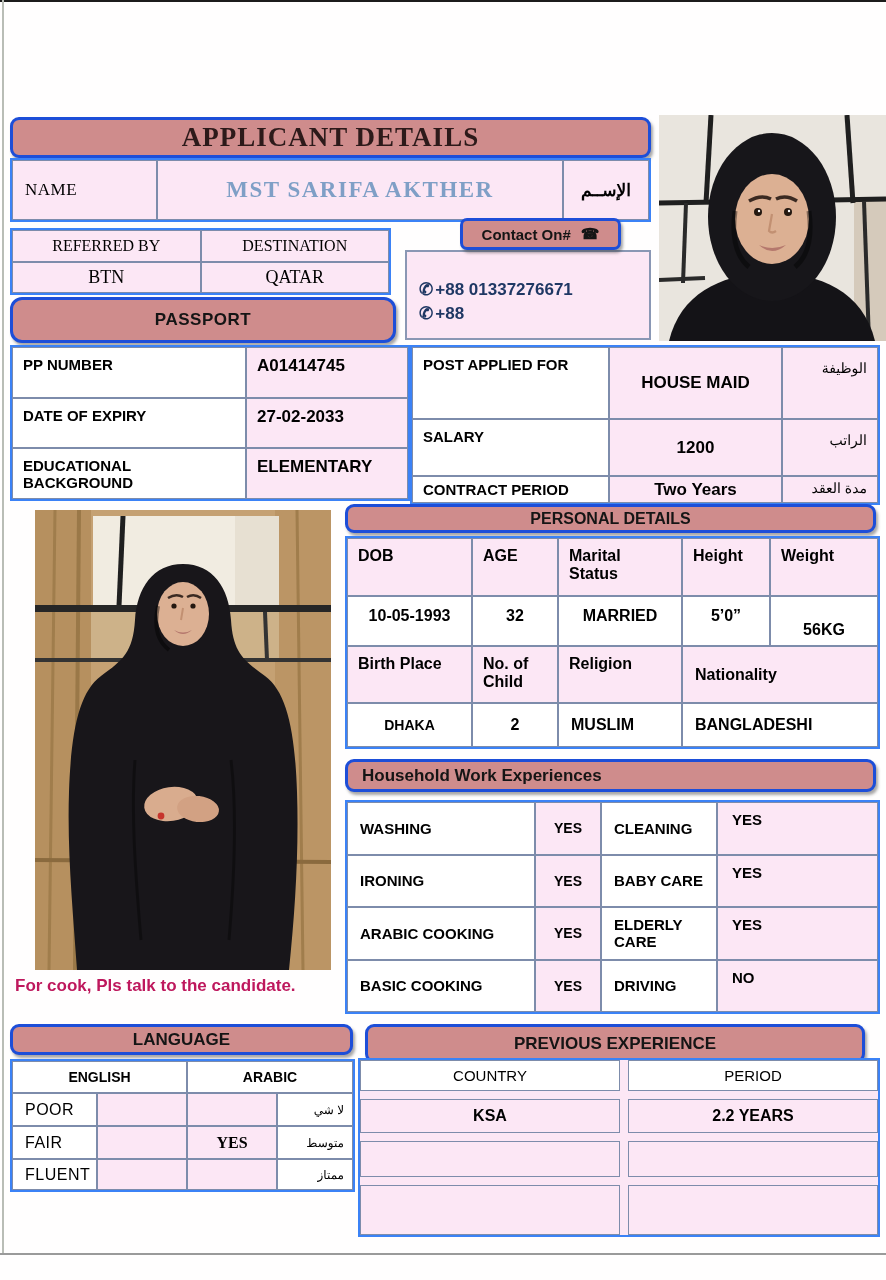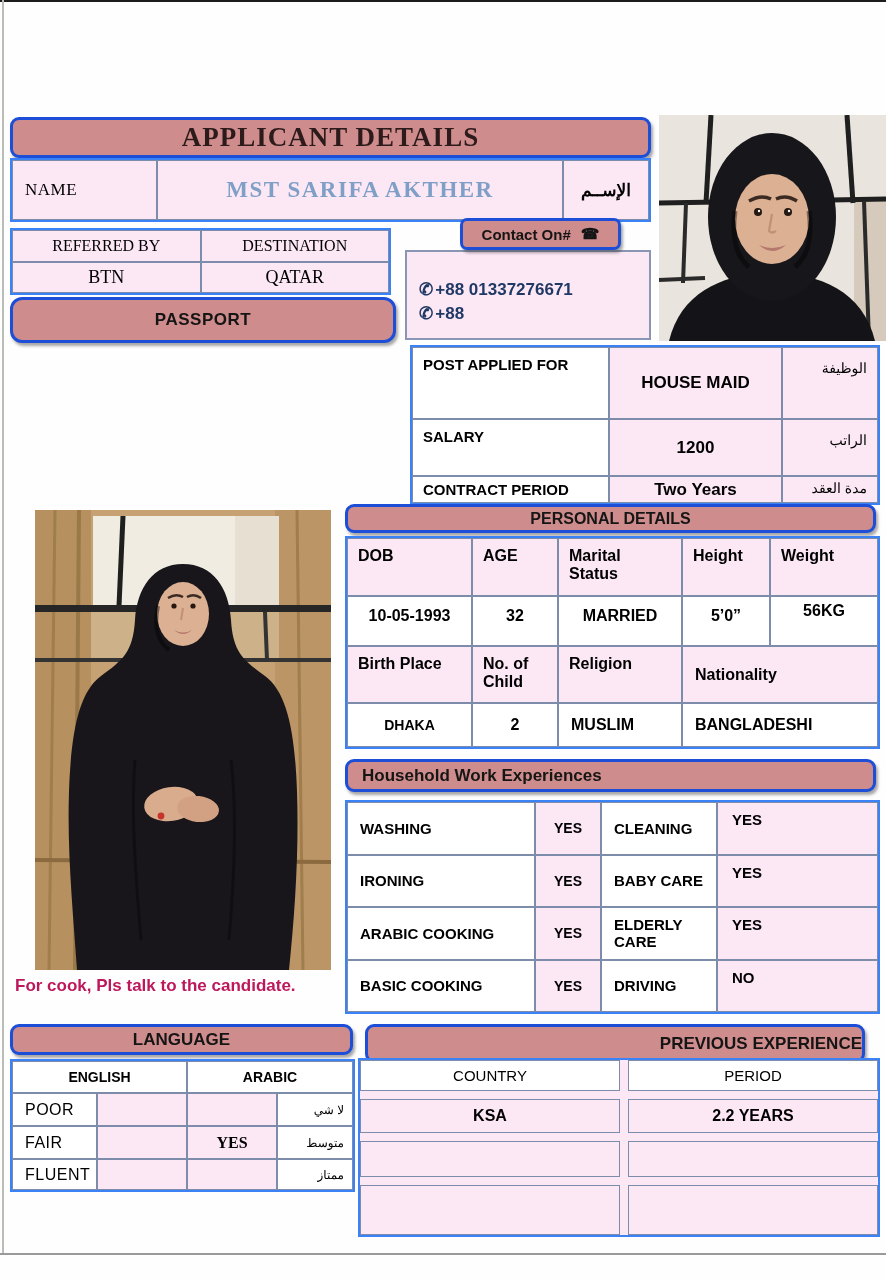--- a/index.html
+++ b/index.html
@@ -79,21 +79,21 @@
 
   
   .lang-hdr { left:10px; top:1024px; width:343px; height:31px; font-size:17px; }
   .lang-grid { left:10px; top:1059px; width:345px; height:133px; grid-template-columns:85px 90px 90px 1fr; grid-template-rows:32px 33px 33px 1fr; background:#fff; }
   .lang-col-hdr { font-size:14px; font-weight:bold; }
   .lang-level { font-size:16px; letter-spacing:.5px; }
   .lang-yes { font-size:16px; font-weight:bold; }
   .lang-ar { font-size:12px; justify-content:flex-end; padding-right:8px; }
 
   
-  .prev-hdr { left:365px; top:1024px; width:500px; height:39px; font-size:17px;justify-content:flex-end; }
+  .prev-hdr { left:365px; top:1024px; width:500px; height:39px; font-size:17px; }
   .prev-grid { left:358px; top:1058px; width:522px; height:179px; grid-template-columns:260px 1fr; grid-template-rows:31px 34px 36px 1fr;gap:8px; }
   .prev-col-hdr { font-size:15px; }
   .prev-val { font-size:16px; font-weight:bold; }
 
   .photo { position:absolute; }
 </style>
 </head>
 <body>
 
 <div class="page">
@@ -131,20 +131,28 @@
       <div class="phone-line">
         <span>✆</span>
           <span>+88</span>
       </div>
     </div>
   </div>
 
   <div class="rose-hdr passport-hdr">
     <span>PASSPORT</span>
   </div>
+  <div class="grid pp-grid">
+    <div class="tl white pp-label">PP NUMBER</div>
+    <div class="tl pink pp-value">A01414745</div>
+    <div class="tl white pp-label">DATE OF EXPIRY</div>
+    <div class="tl pink pp-value">27-02-2033</div>
+    <div class="tl white pp-label">EDUCATIONAL BACKGROUND</div>
+    <div class="tl pink pp-value">ELEMENTARY</div>
+  </div>
 
   <div class="grid job-grid">
     <div class="tl white job-label">POST APPLIED FOR</div>
     <div class="c pink job-value">HOUSE MAID</div>
     <div class="pink job-ar">الوظيفة</div>
     <div class="tl white job-label">SALARY</div>
     <div class="c pink job-value">1200</div>
     <div class="pink job-ar">الراتب</div>
     <div class="tl white job-label short">CONTRACT PERIOD</div>
     <div class="c pink job-value">Two Years</div>
@@ -158,21 +166,21 @@
     <div class="tl pink ph">DOB</div>
     <div class="tl pink ph">AGE</div>
     <div class="tl pink ph" style="padding-right:34px;">Marital Status</div>
     <div class="tl pink ph">Height</div>
     <div class="tl pink ph">Weight</div>
 
     <div class="c white pv" style="align-items:flex-start;padding-top:10px;">10-05-1993</div>
     <div class="c white pv" style="align-items:flex-start;padding-top:10px;">32</div>
     <div class="c white pv" style="align-items:flex-start;padding-top:10px;">MARRIED</div>
     <div class="c white pv" style="align-items:flex-start;padding-top:10px;">5’0”</div>
-    <div class="c white pv" style="align-items:flex-start;padding-top:5px;">56KG</div>
+    <div class="c white pv" style="align-items:flex-start;padding-top:24px;">56KG</div>
 
     <div class="tl pink ph">Birth Place</div>
     <div class="tl pink ph">No. of Child</div>
     <div class="tl pink ph">Religion</div>
     <div class="pink ph span2" style="align-items:center;padding-left:12px;">Nationality</div>
 
     <div class="c white pv" style="font-size:14px;">DHAKA</div>
     <div class="c white pv">2</div>
     <div class="ml white pv">MUSLIM</div>
     <div class="ml white pv span2">BANGLADESHI</div>

